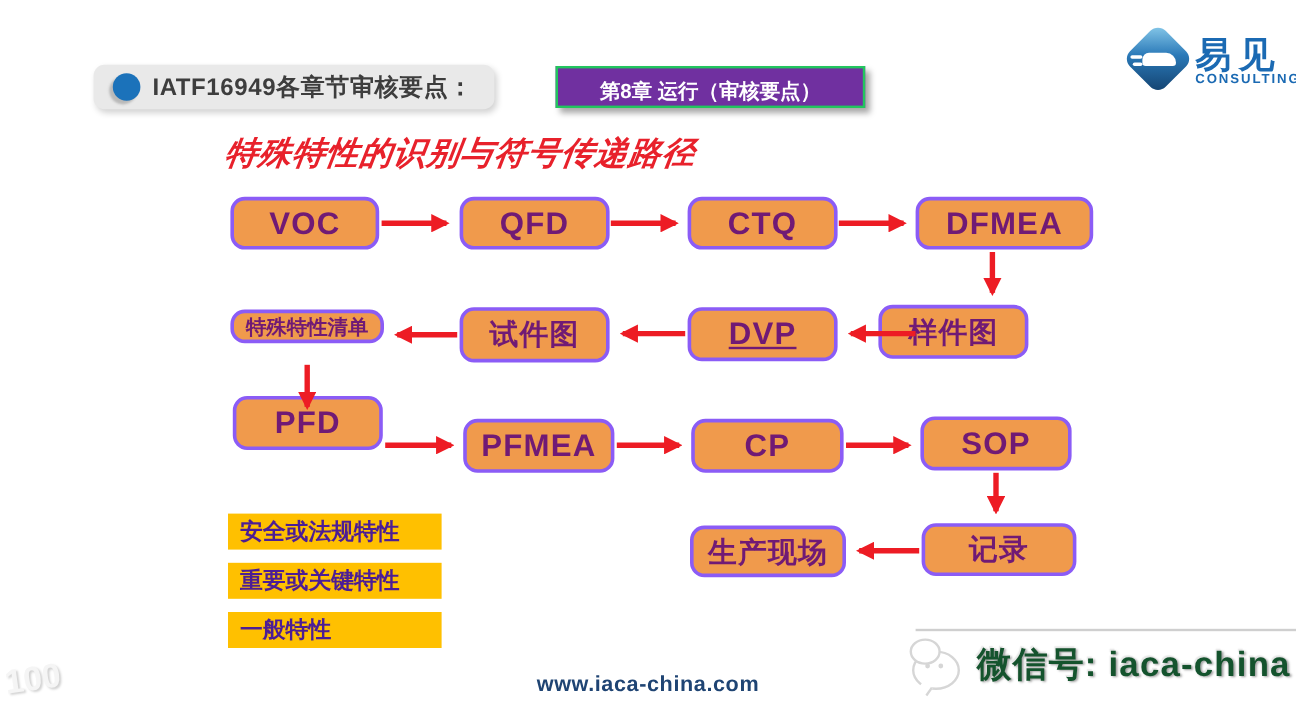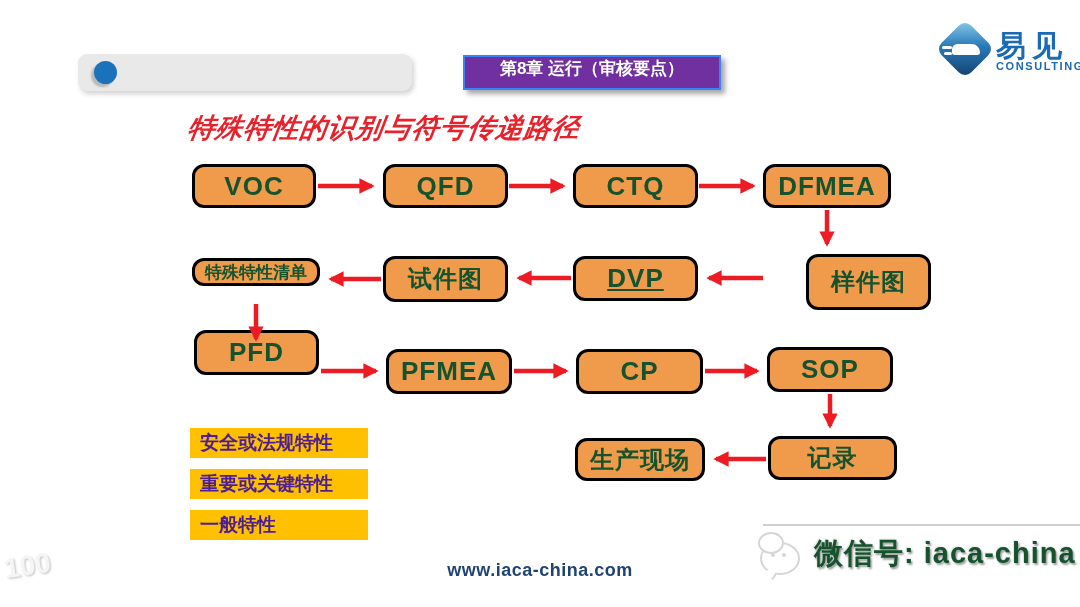--- a/index.html
+++ b/index.html
@@ -13,23 +13,23 @@
     left:78px;top:54px;width:334px;height:37px;background:#e9e9e9;border-radius:9px;
     box-shadow:2px 3px 5px rgba(0,0,0,0.18);display:flex;align-items:center;
   }
   .pill .dot{
     width:23px;height:23px;border-radius:50%;background:#1b72ba;margin-left:16px;
     box-shadow:-3px 3px 2px #b9b9b9;flex:0 0 auto;
   }
   .pill .pill-text{margin-left:10px;font-size:20px;font-weight:bold;color:#3d3d3d;letter-spacing:0.5px;}
   
   .chapter{
-    left:463px;top:55px;width:258px;height:35px;background:#7030a0;border:2px solid #3b82f6;
+    left:463px;top:55px;width:258px;height:35px;background:#7030a0;border:2px solid #22c55e;
     box-sizing:border-box;box-shadow:4px 4px 5px rgba(0,0,0,0.35);
-    display:flex;align-items:flex-start;justify-content:center;color:#ffffff;font-weight:bold;font-size:17px;
+    display:flex;align-items:flex-end;justify-content:center;color:#ffffff;font-weight:bold;font-size:17px;
   }
   
   .logo{left:930px;top:18px;width:145px;height:62px;}
   .logo .diamond{
     position:absolute;left:14px;top:10px;width:42px;height:42px;border-radius:9px;
     transform:rotate(45deg);
     background:linear-gradient(135deg,#8fd0ee 0%,#2a79b8 45%,#123f6b 100%);
   }
   .logo .car{
     position:absolute;left:22px;top:26px;width:28px;height:11px;background:#ffffff;border-radius:6px 9px 3px 3px;
@@ -39,22 +39,22 @@
   .logo .speed2{left:14px;top:34px;width:8px;}
   .logo .cn{position:absolute;left:66px;top:8px;font-size:30px;font-weight:bold;color:#1b6ab3;letter-spacing:6px;}
   .logo .en{position:absolute;left:66px;top:42px;font-size:11px;font-weight:bold;color:#1b6ab3;letter-spacing:1.6px;}
   
   .page-title{
     left:188px;top:110px;font-size:27px;font-weight:bold;font-style:italic;color:#e8212b;
     transform:skewX(-8deg);letter-spacing:1px;
   }
   
   .node{
-    position:absolute;background:#f09a4c;border:3px solid #000000;border-radius:12px;box-sizing:border-box;
-    display:flex;align-items:center;justify-content:center;color:#14532d;font-weight:bold;font-size:26px;
+    position:absolute;background:#f09a4c;border:3px solid #8b5cf6;border-radius:12px;box-sizing:border-box;
+    display:flex;align-items:center;justify-content:center;color:#701a75;font-weight:bold;font-size:26px;
     letter-spacing:1px;
   }
   .node.cjk{font-size:24px;}
   .node.small{font-size:17px;letter-spacing:0;}
   
   .legend-item{
     position:absolute;left:190px;width:178px;height:30px;background:#ffc000;color:#4c1d95;
     font-weight:bold;font-size:19px;display:flex;align-items:center;padding-left:10px;box-sizing:border-box;
   }
   
@@ -81,46 +81,47 @@
     transform:rotate(-8deg);margin-right:8px;
   }
   .wm-text{font-size:30px;font-weight:bold;color:#f3f3f3;text-shadow:1.5px 1.5px 2px #cdcdcd;letter-spacing:3px;}
   svg.arrows{position:absolute;left:0;top:0;pointer-events:none;}
 </style>
 </head>
 <body>
 
 <div class="abs pill">
   <span class="dot"></span>
+  <span class="pill-text">IATF16949各章节审核要点：</span>
 </div>
 
 <div class="abs chapter">
   <span>第8章  运行（审核要点）</span>
 </div>
 
 <div class="abs logo">
   <span class="diamond"></span>
   <span class="car"></span>
   <span class="speed1"></span>
   <span class="speed2"></span>
   <span class="cn">易见</span>
   <span class="en">CONSULTING</span>
 </div>
 
 <div class="abs page-title">特殊特性的识别与符号传递路径</div>
 
 <div class="node" style="left:192px;top:164px;width:124px;height:44px;">VOC</div>
 <div class="node" style="left:383px;top:164px;width:125px;height:44px;">QFD</div>
 <div class="node" style="left:573px;top:164px;width:125px;height:44px;">CTQ</div>
-<div class="node" style="left:763px;top:164px;width:128px;height:44px;text-align:right;">DFMEA</div>
+<div class="node" style="left:763px;top:164px;width:148px;height:44px;text-align:right;">DFMEA</div>
 
 <div class="node small" style="left:192px;top:258px;width:128px;height:28px;">特殊特性清单</div>
 <div class="node cjk" style="left:383px;top:256px;width:125px;height:46px;">试件图</div>
 <div class="node" style="left:573px;top:256px;width:125px;height:45px;text-decoration:underline;">DVP</div>
-<div class="node cjk" style="left:806px;top:254px;width:125px;height:56px;">样件图</div>
+<div class="node cjk" style="left:732px;top:254px;width:125px;height:45px;">样件图</div>
 
 <div class="node" style="left:194px;top:330px;width:125px;height:45px;">PFD</div>
 <div class="node" style="left:386px;top:349px;width:126px;height:45px;">PFMEA</div>
 <div class="node" style="left:576px;top:349px;width:127px;height:45px;">CP</div>
 <div class="node" style="left:767px;top:347px;width:126px;height:45px;">SOP</div>
 
 <div class="node cjk" style="left:575px;top:438px;width:130px;height:43px;">生产现场</div>
 <div class="node cjk" style="left:768px;top:436px;width:129px;height:44px;">记录</div>
 
 <svg class="arrows" width="1080" height="607" viewBox="0 0 1080 607">

